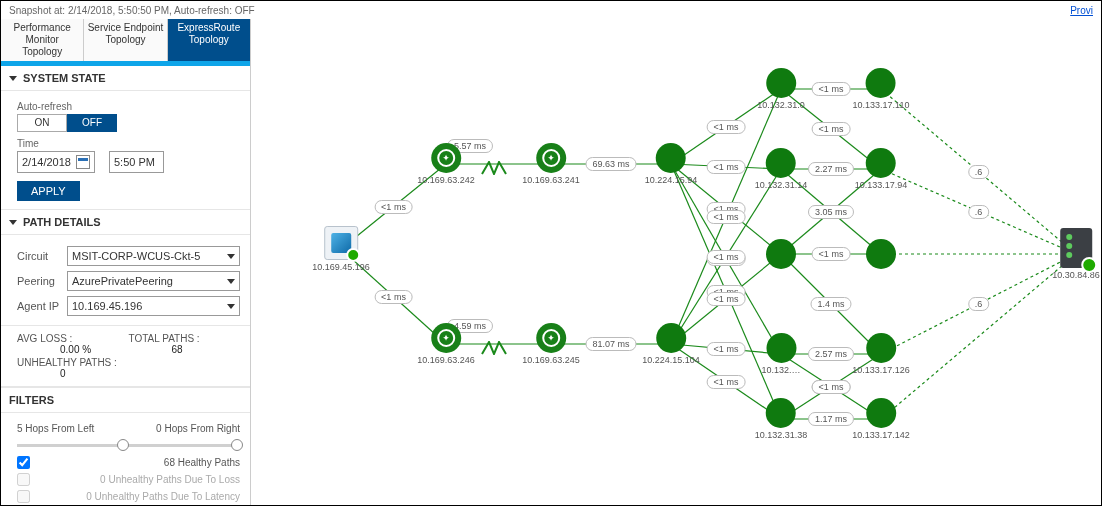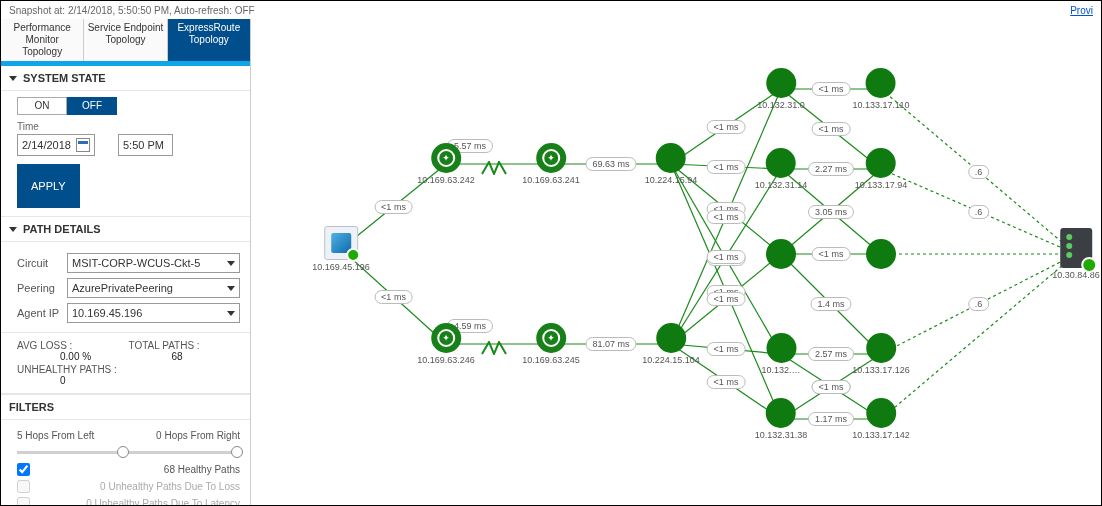--- a/index.html
+++ b/index.html
@@ -14,27 +14,27 @@
   .tab { flex:1; text-align:center; padding:3px 2px; font-size:10px; border-right:1px solid #ccc; background:#fafafa; cursor:pointer; line-height:12px; }
   .tab:last-child { border-right:none; }
   .tab.active { background:#004e8c; color:#fff; }
   .section-hdr { display:flex; align-items:center; padding:6px 8px; font-weight:600; font-size:11px; border-bottom:1px solid #e6e6e6; cursor:pointer; }
   .caret { display:inline-block; width:0; height:0; border-left:4px solid transparent; border-right:4px solid transparent; border-top:5px solid #333; margin-right:6px; }
   .sec-body { padding:6px 10px 8px 16px; border-bottom:1px solid #e6e6e6; }
   .label { color:#666; font-size:10px; margin:4px 0 2px 0; }
   .toggle { display:flex; width:100px; height:18px; margin-bottom:6px; }
   .toggle div { flex:1; text-align:center; line-height:16px; font-size:10px; border:1px solid #aaa; cursor:pointer; }
   .toggle .off { background:#004e8c; color:#fff; border-color:#004e8c; }
-  .row-flex { display:flex; gap:23px;align-items:center; }
+  .row-flex { display:flex; gap:14px;align-items:center; }
   .input { border:1px solid #999; height:22px; padding:2px 4px; font-size:11px; background:#fff; display:flex; align-items:center; justify-content:space-between; }
   .date-input { width:78px; }
   .time-input { width:55px; }
   .cal-icon { width:14px; height:14px; background:linear-gradient(#fff,#fff); border:1px solid #888; display:inline-block; position:relative; }
   .cal-icon:before { content:""; position:absolute; top:2px; left:1px; right:1px; height:3px; background:#2a6fb5; }
-  .btn { background:#004e8c; color:#fff; border:none; padding:16px 14px; font-size:11px; margin-top:8px; cursor:pointer; }
+  .btn { background:#004e8c; color:#fff; border:none; padding:4px 14px; font-size:11px; margin-top:8px; cursor:pointer; }
   .btn.disabled { background:#cfcfcf; color:#fff; cursor:default; }
   .field-row { display:flex; align-items:center; margin:5px 0; }
   .field-row .fld-label { width:50px; color:#555; font-size:11px; }
   .select { flex:1; border:1px solid #999; height:20px; display:flex; align-items:center; justify-content:space-between; padding:0 4px; background:#fff; cursor:pointer; font-size:11px; }
   .chev { width:0; height:0; border-left:4px solid transparent; border-right:4px solid transparent; border-top:5px solid #333; }
   .stats { display:flex; flex-wrap:wrap; font-size:10px; color:#555; padding:6px 10px 6px 16px; border-bottom:1px solid #e6e6e6; }
   .stats div { width:50%; margin:1px 0; }
   .stats b { font-weight:400; color:#222;margin-left:43px; }
   .filter-labels { display:flex; justify-content:space-between; font-size:10px; color:#555; margin:4px 0; }
   .slider { position:relative; height:14px; }
@@ -84,20 +84,21 @@
           <div class="tab">Performance Monitor<br>Topology</div>
           <div class="tab">Service Endpoint<br>Topology</div>
           <div class="tab active">ExpressRoute Topology</div>
         </div>
 
       <div class="section-hdr">
         <span class="caret"></span>
         <span>SYSTEM STATE</span>
       </div>
       <div class="sec-body">
+        <div class="label">Auto-refresh</div>
         <div class="toggle">
           <div>ON</div>
           <div class="off">OFF</div>
         </div>
         <div class="label">Time</div>
         <div class="row-flex">
           <div class="input date-input">
             <span>2/14/2018</span>
             <span class="cal-icon"></span>
           </div>

